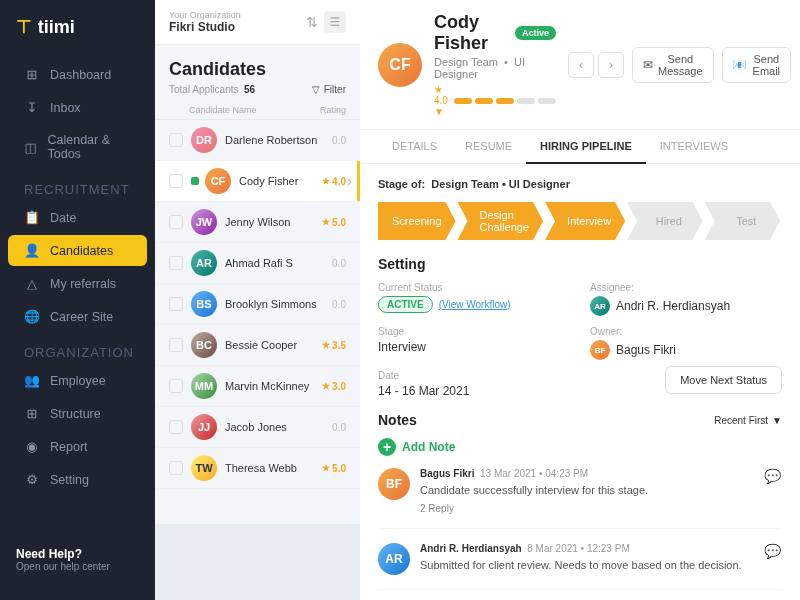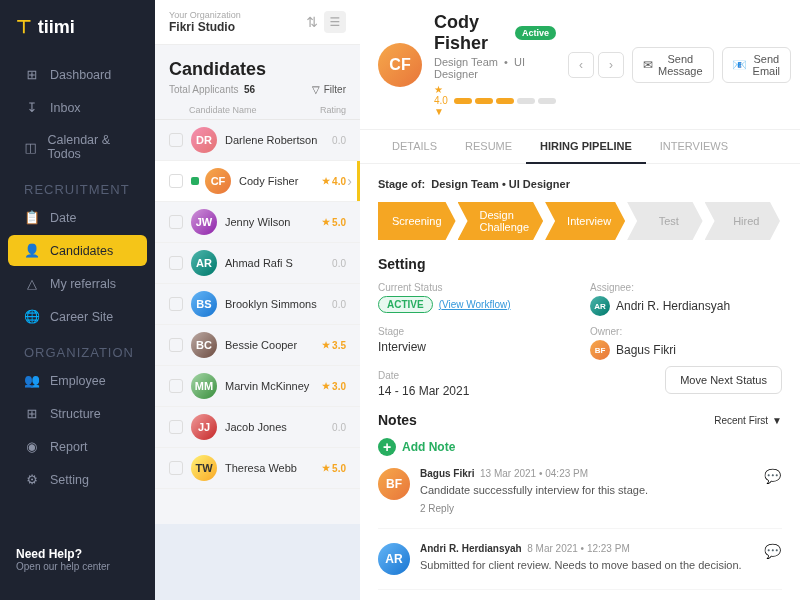--- a/index.html
+++ b/index.html
@@ -668,24 +668,24 @@
         <div class="stage-item completed">
           <span>Screening</span>
         </div>
         <div class="stage-item completed">
           <span>Design Challenge</span>
         </div>
         <div class="stage-item current" style="background:#f5a623;">
           <span>Interview</span>
         </div>
         <div class="stage-item inactive">
+          <span>Hired</span>
+        </div>
+        <div class="stage-item inactive">
           <span>Test</span>
-        </div>
-        <div class="stage-item inactive">
-          <span>Hired</span>
         </div>
       </div>
 
       <div class="detail-section">
         <div class="detail-section-title">Setting</div>
 
         <div class="detail-grid">
 
           <div>
             <div class="detail-field-label">Current Status</div>

